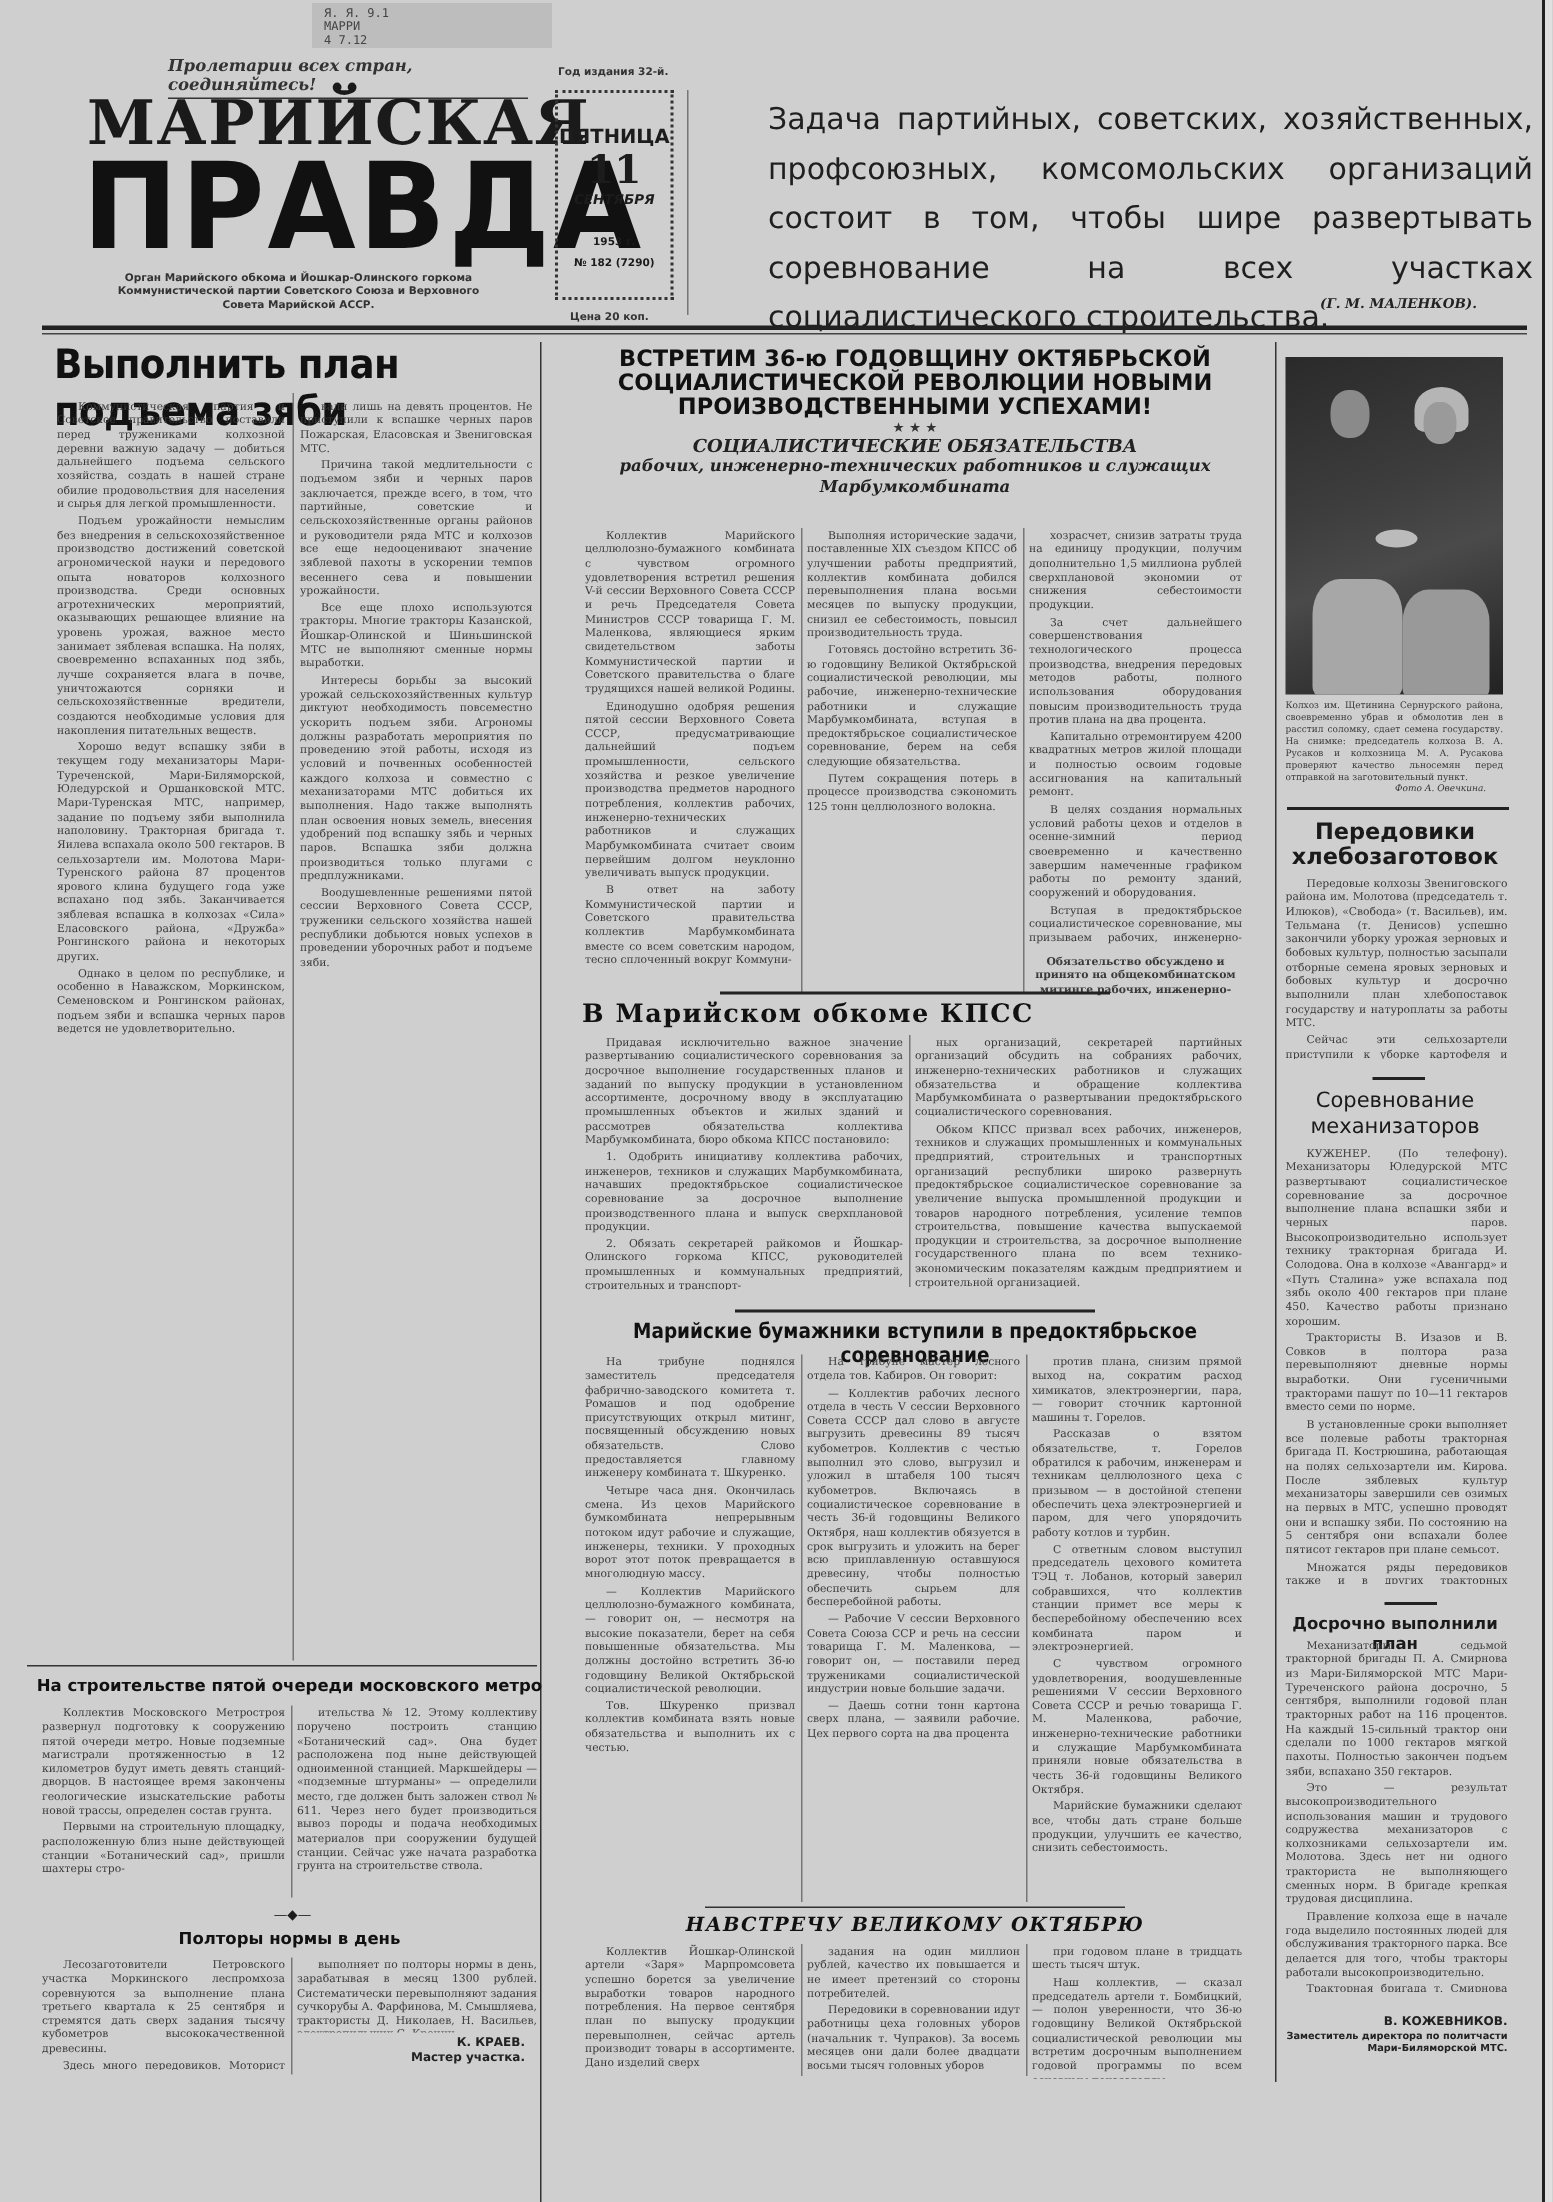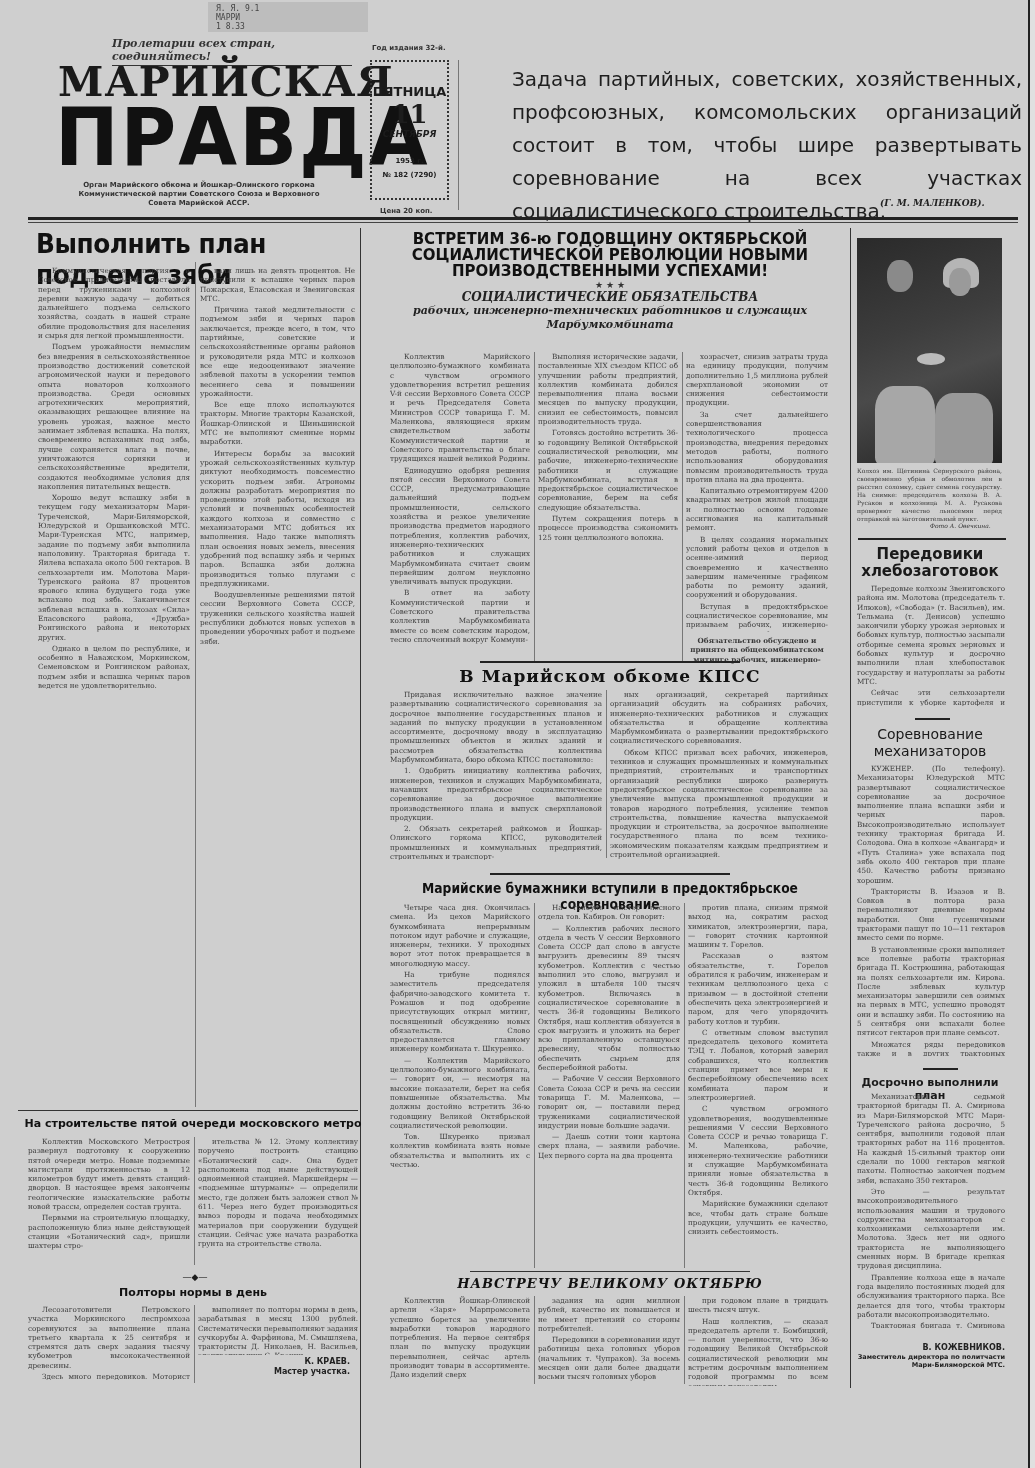--- a/index.html
+++ b/index.html
@@ -105,21 +105,21 @@
   .photo .sack1 { position: absolute; left: 18px; top: 148px; width: 60px; height: 78px; border-radius: 30% 30% 8% 8%; background: #a7a7a7; }
   .photo .sack2 { position: absolute; left: 78px; top: 155px; width: 58px; height: 72px; border-radius: 30% 30% 8% 8%; background: #999; }
   .photo .hand { position: absolute; left: 60px; top: 115px; width: 28px; height: 12px; border-radius: 50%; background: #bbb; }
   .caption { left: 857px; top: 467px; width: 145px; font-size: 6px; line-height: 8px; }
   .photo-credit { left: 930px; top: 522px; font-size: 6px; font-style: italic; color: #333; }
 
   .h-side {
     font-family: "DejaVu Sans", sans-serif; text-align: center; color: #1a1a1a;
   }
   .h-mko {
-    left: 388px; top: 666px; width: 444px; text-align: center;
+    left: 388px; top: 666px; width: 444px; text-align: left;
     font-family: "DejaVu Serif", serif; font-weight: bold; font-size: 17px; color: #111;
     letter-spacing: 1px;
   }
   .h-bum {
     left: 388px; top: 880px; width: 444px; text-align: center;
     font-family: "DejaVu Sans", sans-serif; font-weight: bold; font-size: 14px; color: #111;
     transform: scaleX(0.88); transform-origin: center;
   }
   .h-metro {
     left: 18px; top: 1117px; width: 350px; text-align: center;
@@ -139,21 +139,21 @@
   .right-edge { left: 1028px; top: 0; width: 7px; height: 1468px; background: #e0e0e0; border-left: 2px solid #222; }
 </style>
 </head>
 <body>
 
 <div class="page">
 
   <div class="abs stamp">
     <div>Я. Я. 9.1</div>
     <div>МАРРИ</div>
-    <div>1   8.33</div>
+    <div>4   7.12</div>
   </div>
   <div class="abs motto">Пролетарии всех стран, соединяйтесь!</div>
   <div class="abs title-top">МАРИЙСКАЯ</div>
   <div class="abs title-main">ПРАВДА</div>
   <div class="abs organ">Орган Марийского обкома и Йошкар-Олинского горкома Коммунистической партии Советского Союза и Верховного Совета Марийской АССР.</div>
 
   <div class="abs year-line">Год издания 32-й.</div>
   <div class="abs date-box">
     <div class="dow">ПЯТНИЦА</div>
     <div class="day">11</div>
@@ -251,22 +251,22 @@
   </div>
   <div class="abs vsep" style="left:606px;top:690px;height:168px;"></div>
   <div class="abs body-text" style="left:610px;top:690px;width:218px;height:170px;">
     <p>ных организаций, секретарей партийных организаций обсудить на собраниях рабочих, инженерно-технических работников и служащих обязательства и обращение коллектива Марбумкомбината о развертывании предоктябрьского социалистического соревнования.</p>
     <p>Обком КПСС призвал всех рабочих, инженеров, техников и служащих промышленных и коммунальных предприятий, строительных и транспортных организаций республики широко развернуть предоктябрьское социалистическое соревнование за увеличение выпуска промышленной продукции и товаров народного потребления, усиление темпов строительства, повышение качества выпускаемой продукции и строительства, за досрочное выполнение государственного плана по всем технико-экономическим показателям каждым предприятием и строительной организацией.</p>
   </div>
   <div class="abs hrule" style="left:490px;top:873px;width:240px;height:2px;background:#222;"></div>
 
   <div class="abs h-bum">Марийские бумажники вступили в предоктябрьское соревнование</div>
   <div class="abs body-text" style="left:390px;top:903px;width:140px;height:360px;">
+    <p>На трибуне поднялся заместитель председателя фабрично-заводского комитета т. Ромашов и под одобрение присутствующих открыл митинг, посвященный обсуждению новых обязательств. Слово предоставляется главному инженеру комбината т. Шкуренко.</p>
     <p>Четыре часа дня. Окончилась смена. Из цехов Марийского бумкомбината непрерывным потоком идут рабочие и служащие, инженеры, техники. У проходных ворот этот поток превращается в многолюдную массу.</p>
-    <p>На трибуне поднялся заместитель председателя фабрично-заводского комитета т. Ромашов и под одобрение присутствующих открыл митинг, посвященный обсуждению новых обязательств. Слово предоставляется главному инженеру комбината т. Шкуренко.</p>
     <p>— Коллектив Марийского целлюлозно-бумажного комбината, — говорит он, — несмотря на высокие показатели, берет на себя повышенные обязательства. Мы должны достойно встретить 36-ю годовщину Великой Октябрьской социалистической революции.</p>
     <p>Тов. Шкуренко призвал коллектив комбината взять новые обязательства и выполнить их с честью.</p>
   </div>
   <div class="abs vsep" style="left:534px;top:903px;height:365px;"></div>
   <div class="abs body-text" style="left:538px;top:903px;width:142px;height:360px;">
     <p>На трибуне мастер лесного отдела тов. Кабиров. Он говорит:</p>
     <p>— Коллектив рабочих лесного отдела в честь V сессии Верховного Совета СССР дал слово в августе выгрузить древесины 89 тысяч кубометров. Коллектив с честью выполнил это слово, выгрузил и уложил в штабеля 100 тысяч кубометров. Включаясь в социалистическое соревнование в честь 36-й годовщины Великого Октября, наш коллектив обязуется в срок выгрузить и уложить на берег всю приплавленную оставшуюся древесину, чтобы полностью обеспечить сырьем для бесперебойной работы.</p>
     <p>— Рабочие V сессии Верховного Совета Союза ССР и речь на сессии товарища Г. М. Маленкова, — говорит он, — поставили перед тружениками социалистической индустрии новые большие задачи.</p>
     <p>— Даешь сотни тонн картона сверх плана, — заявили рабочие. Цех первого сорта на два процента</p>
   </div>

